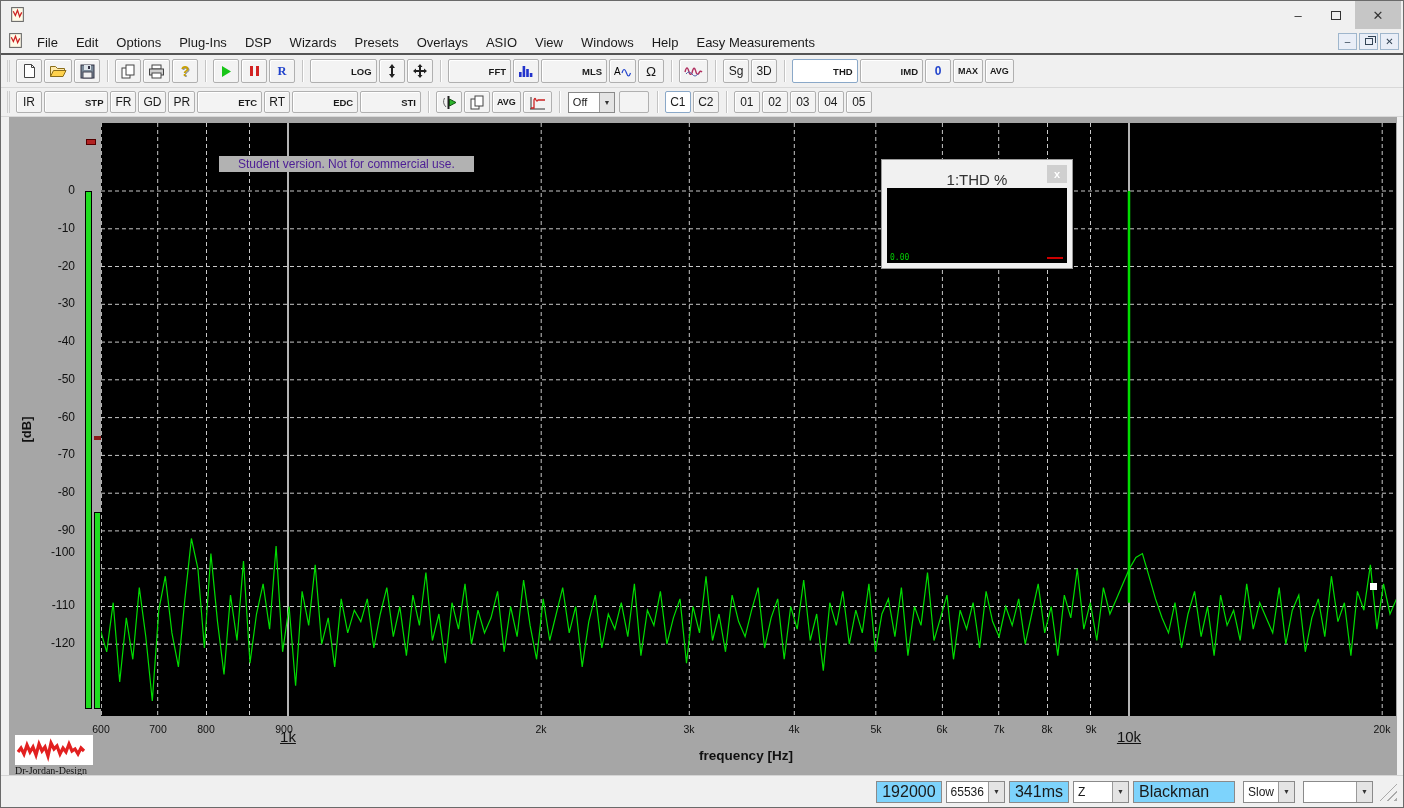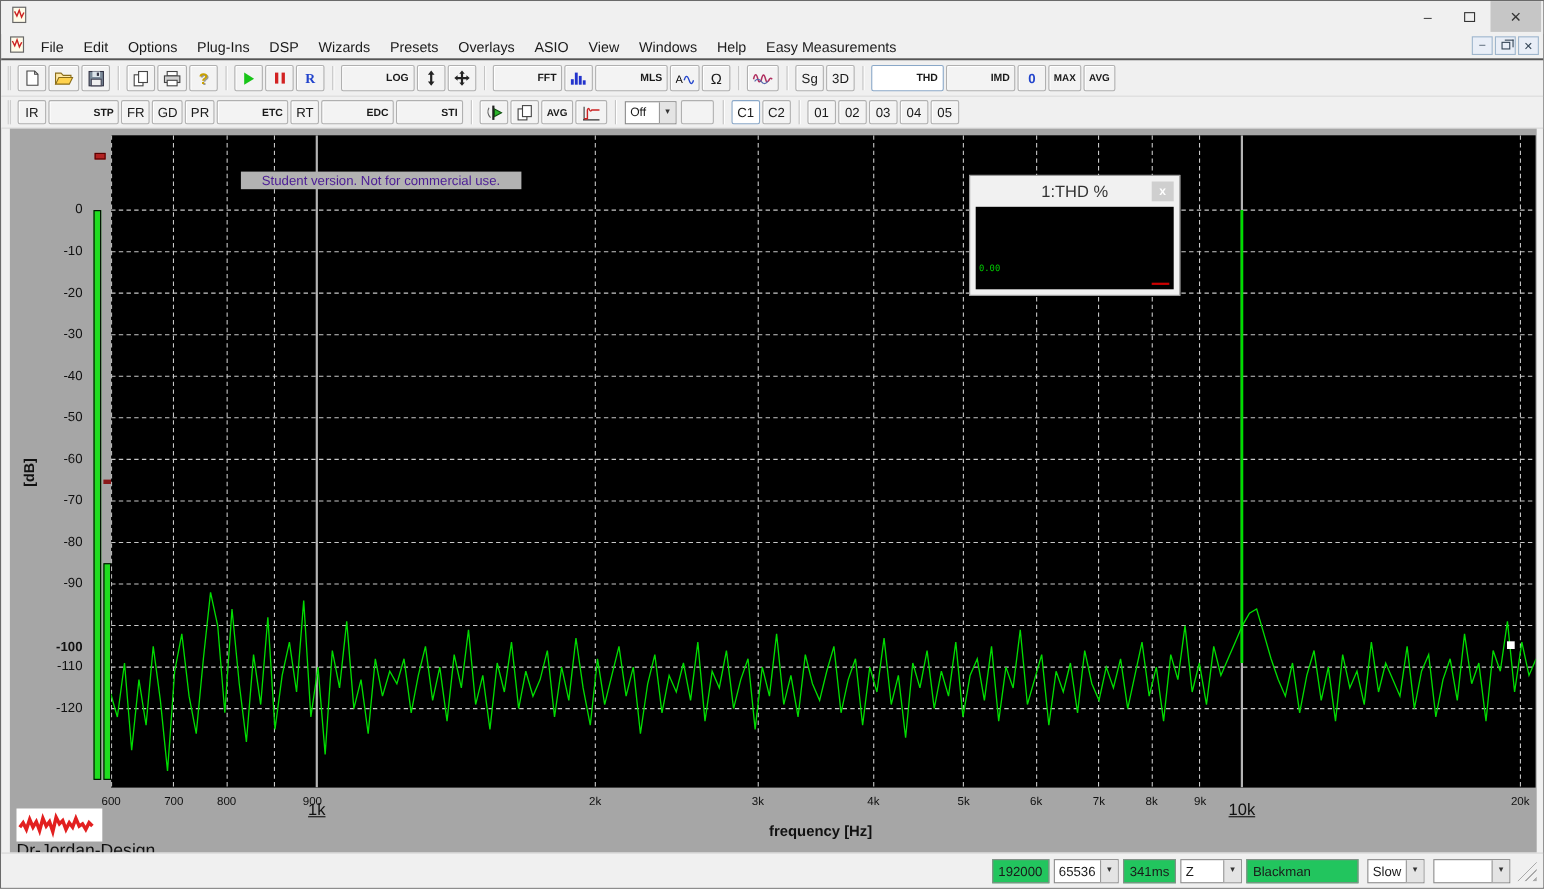--- a/index.html
+++ b/index.html
@@ -52,34 +52,34 @@
   .xlab{position:absolute;transform:translateX(-50%);font-size:10.5px;color:#111;top:606px;}
   .xlab.big{font-size:15px;top:611px;text-decoration:underline;}
   .freqtitle{position:absolute;left:737px;top:631px;transform:translateX(-50%);font-weight:bold;font-size:13.5px;color:#111;}
   .mbar{position:absolute;width:7px;background:#1fdd1f;border:1px solid #000;}
   .overload{position:absolute;left:77px;top:22px;width:10px;height:6px;background:#b22222;border:1px solid #550000;}
   .peaktick{position:absolute;left:85px;top:317px;width:8px;height:4px;background:#8a1a1a;}
   .notice{position:absolute;left:118px;top:33px;background:#b2b2b2;color:#4c1d95;font-size:12px;padding:1px 19px;}
   .cursormark{position:absolute;left:1363px;top:467px;width:7px;height:7px;background:#fff;}
   
   .thdwin{position:absolute;left:872px;top:42px;width:192px;height:110px;background:#f1f1f1;border:1px solid #9a9a9a;}
-  .thdtitle{height:28px;display:flex;align-items:center;justify-content:center;font-size:15px;color:#333;position:relative;}
+  .thdtitle{height:28px;display:flex;align-items:flex-end;justify-content:center;font-size:15px;color:#333;position:relative;}
   .thdclose{position:absolute;right:5px;top:5px;width:20px;height:18px;background:#cfcfcf;color:#fff;font-size:11px;font-weight:bold;display:flex;align-items:center;justify-content:center;}
   .thdbody{position:absolute;left:5px;right:5px;top:28px;bottom:5px;background:#000;}
   .thdval{position:absolute;left:4px;top:2px;right:2px;bottom:10px;display:flex;align-items:center;color:#e81515;font-size:42px;letter-spacing:1px;}
-  .thdmin{position:absolute;left:3px;bottom:15px;color:#00cc00;font-size:8px;font-family:"DejaVu Sans Mono",monospace;}
+  .thdmin{position:absolute;left:3px;bottom:1px;color:#00cc00;font-size:8px;font-family:"DejaVu Sans Mono",monospace;}
   .thddash{position:absolute;right:4px;bottom:4px;width:16px;height:2px;background:#cc0000;}
   
   .logo{position:absolute;left:6px;top:618px;}
   .logobox{width:78px;height:30px;background:#fff;}
-  .logotext{font-size:16px;color:#111;margin-top:0px;}
+  .logotext{font-size:10px;color:#111;margin-top:0px;font-family:Liberation Serif, serif;}
   
   .statusbar{position:absolute;left:0;right:0;bottom:0;height:32px;background:#f0f0f0;border-top:1px solid #d5d5d5;display:flex;align-items:center;padding:0 6px;}
   .sp{flex:1;}
-  .sbox{height:22px;background:#22c55e;border:1px solid #8a8a8a;display:flex;align-items:center;padding:0 5px;font-size:12px;margin-left:4px;}
+  .sbox{height:22px;background:#7dd3fc;border:1px solid #8a8a8a;display:flex;align-items:center;padding:0 5px;font-size:16px;margin-left:4px;}
   .scombo{display:flex;align-items:stretch;height:22px;border:1px solid #8a8a8a;background:#fff;margin-left:4px;}
   .scombo .cval{display:flex;align-items:center;padding:0 4px;font-size:12px;}
   .scombo .carr{width:16px;background:#e4e4e4;border-left:1px solid #9a9a9a;display:flex;align-items:center;justify-content:center;font-size:7px;color:#333;}
   .sizegrip{width:18px;height:18px;margin-left:6px;
     background:linear-gradient(135deg,transparent 50%,#aaa 50%,#aaa 55%,transparent 55%,transparent 70%,#aaa 70%,#aaa 75%,transparent 75%,transparent 90%,#aaa 90%);}
 </style>
 </head>
 <body>
 
 <div class="window">
@@ -300,21 +300,21 @@
         <div class="ylab" style="top: 66px;">0</div>
         <div class="ylab" style="top: 104px;">-10</div>
         <div class="ylab" style="top: 142px;">-20</div>
         <div class="ylab" style="top: 179px;">-30</div>
         <div class="ylab" style="top: 217px;">-40</div>
         <div class="ylab" style="top: 255px;">-50</div>
         <div class="ylab" style="top: 293px;">-60</div>
         <div class="ylab" style="top: 330px;">-70</div>
         <div class="ylab" style="top: 368px;">-80</div>
         <div class="ylab" style="top: 406px;">-90</div>
-        <div class="ylab" style="top: 464px; font-weight: bold;">-100</div>
+        <div class="ylab" style="top: 428px;">-100</div>
         <div class="ylab" style="top: 481px;">-110</div>
         <div class="ylab" style="top: 519px;">-120</div>
       </div>
 
     <div class="mbar" id="meter-bar-1" style="left: 76px; top: 74px; height: 518px;"></div>
     <div class="mbar" id="meter-bar-2" style="left: 85px; top: 395px; height: 197px;"></div>
     <div class="overload"></div>
     <div class="peaktick" id="peak-tick" style="top: 319px;"></div>
 
     <div class="plot">

